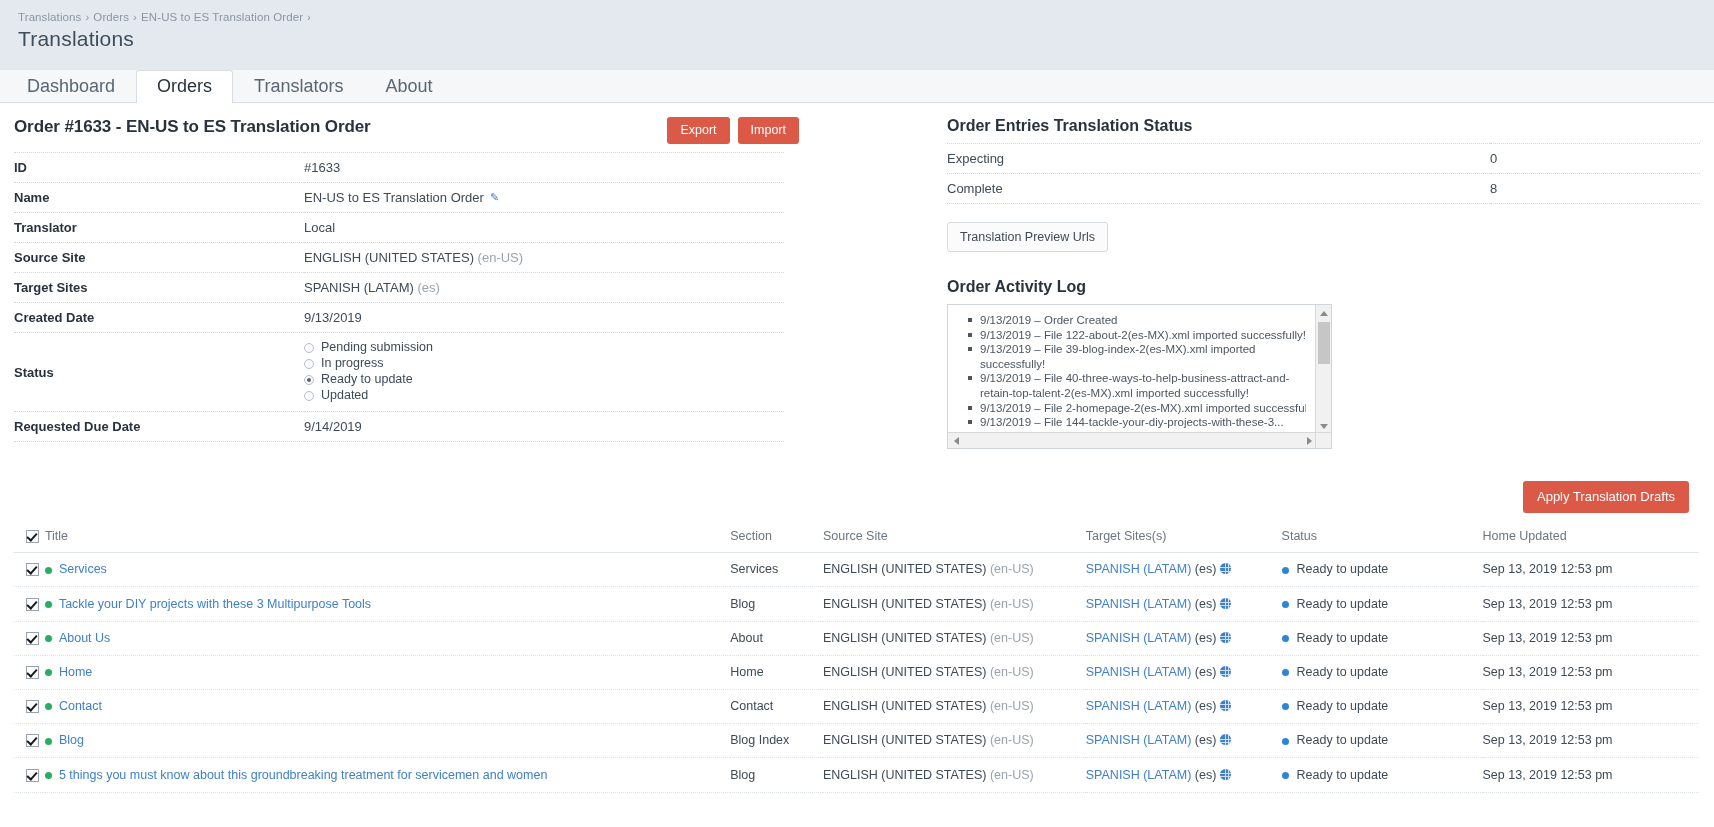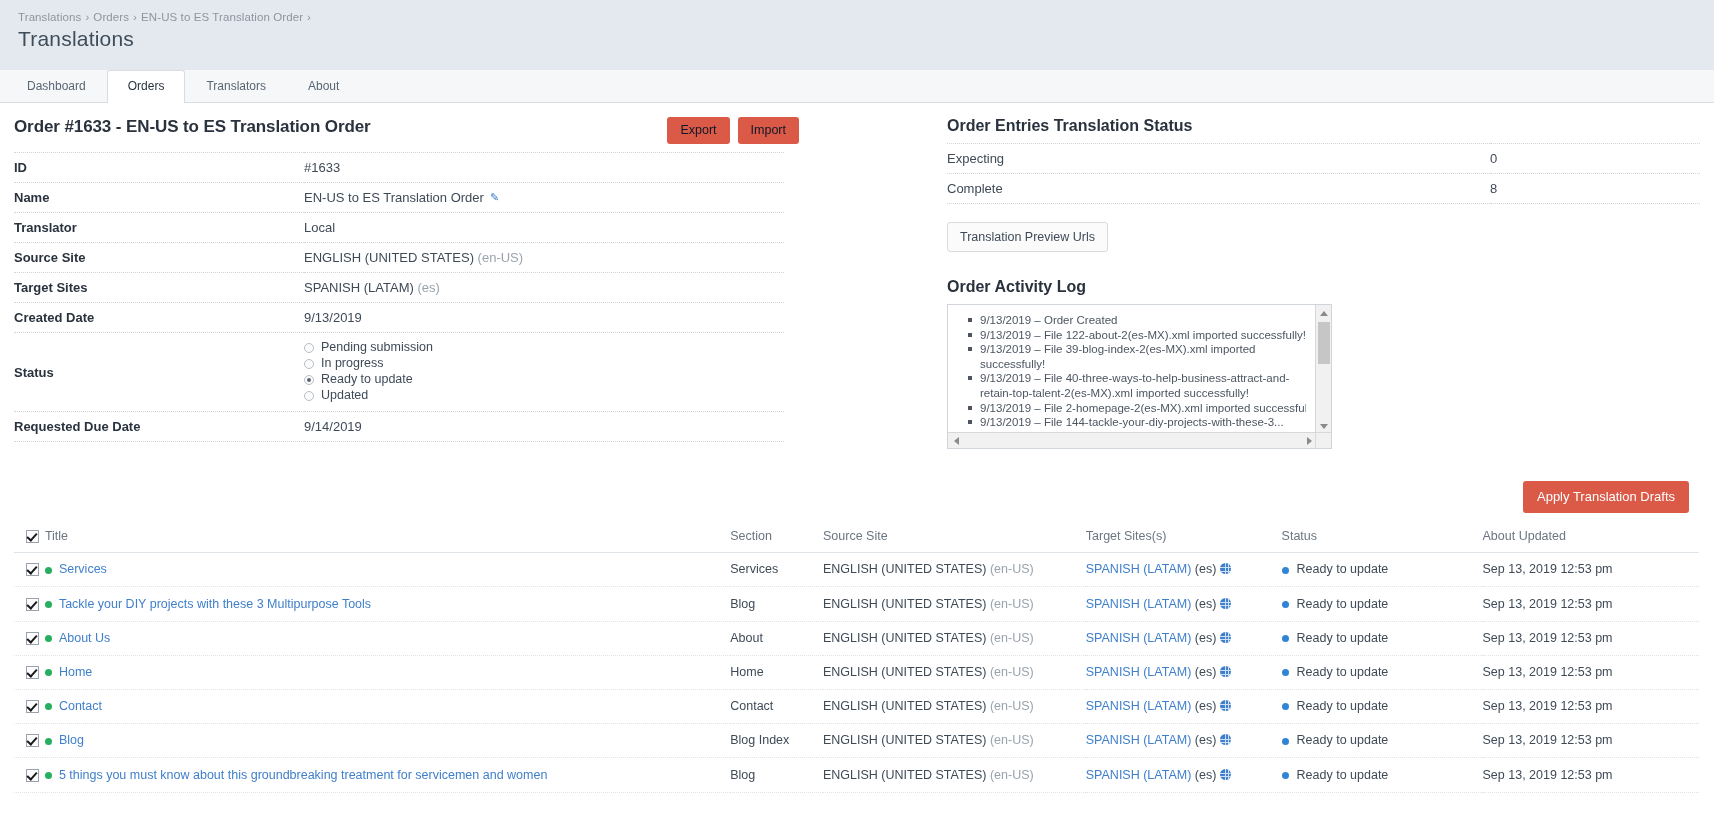--- a/index.html
+++ b/index.html
@@ -39,21 +39,21 @@
   
   .tabbar {
     background: #f6f7f8;
     border-bottom: 1px solid #d7dde3;
     height: 33px;
     padding-left: 6px;
     display: flex;
     align-items: flex-end;
   }
   .tab {
-    font-size: 12px;
+    font-size: 18px;
     color: #596673;
     padding: 7px 20px 8px 20px;
     line-height: 17px;
     border: 1px solid transparent;
     border-bottom: none;
     position: relative;
     top: 1px;
     cursor: pointer;
   }
   .tab.active {
@@ -82,21 +82,21 @@
   }
   .order-title {
     font-size: 17px;
     font-weight: bold;
     color: #29323d;
     letter-spacing: -.1px;
   }
   .head-btns { display: flex; gap: 8px; }
   .btn-red {
     background: #da5a47;
-    color: #0f172a;
+    color: #ffffff;
     border: none;
     border-radius: 3px;
     font-size: 12.5px;
     font-family: "Liberation Sans", sans-serif;
     padding: 6px 13px 7px 13px;
     cursor: pointer;
     line-height: 14px;
   }
 
   
@@ -529,21 +529,21 @@
 
   <table class="entries">
     <thead>
       <tr>
         <th class="c-check hdr-check"><span class="chk on"></span></th>
         <th class="c-title">Title</th>
         <th class="c-section">Section</th>
         <th class="c-source">Source Site</th>
         <th class="c-target">Target Sites(s)</th>
         <th class="c-status">Status</th>
-        <th class="c-date">About Updated</th>
+        <th class="c-date">Home Updated</th>
       </tr>
     </thead>
     <tbody>
       <tr>
         <td class="c-check"><span class="chk on"></span></td>
         <td class="c-title"><span class="dot-green"></span><a class="link">Services</a></td>
         <td class="c-section">Services</td>
         <td class="c-source"><span>ENGLISH (UNITED STATES)</span> <span class="muted">(en-US)</span></td>
         <td class="c-target"><a class="link">SPANISH (LATAM)</a> <span class="link">(es)</span><span class="globe"></span></td>
         <td class="c-status"><span class="dot-blue"></span><span>Ready to update</span></td>

